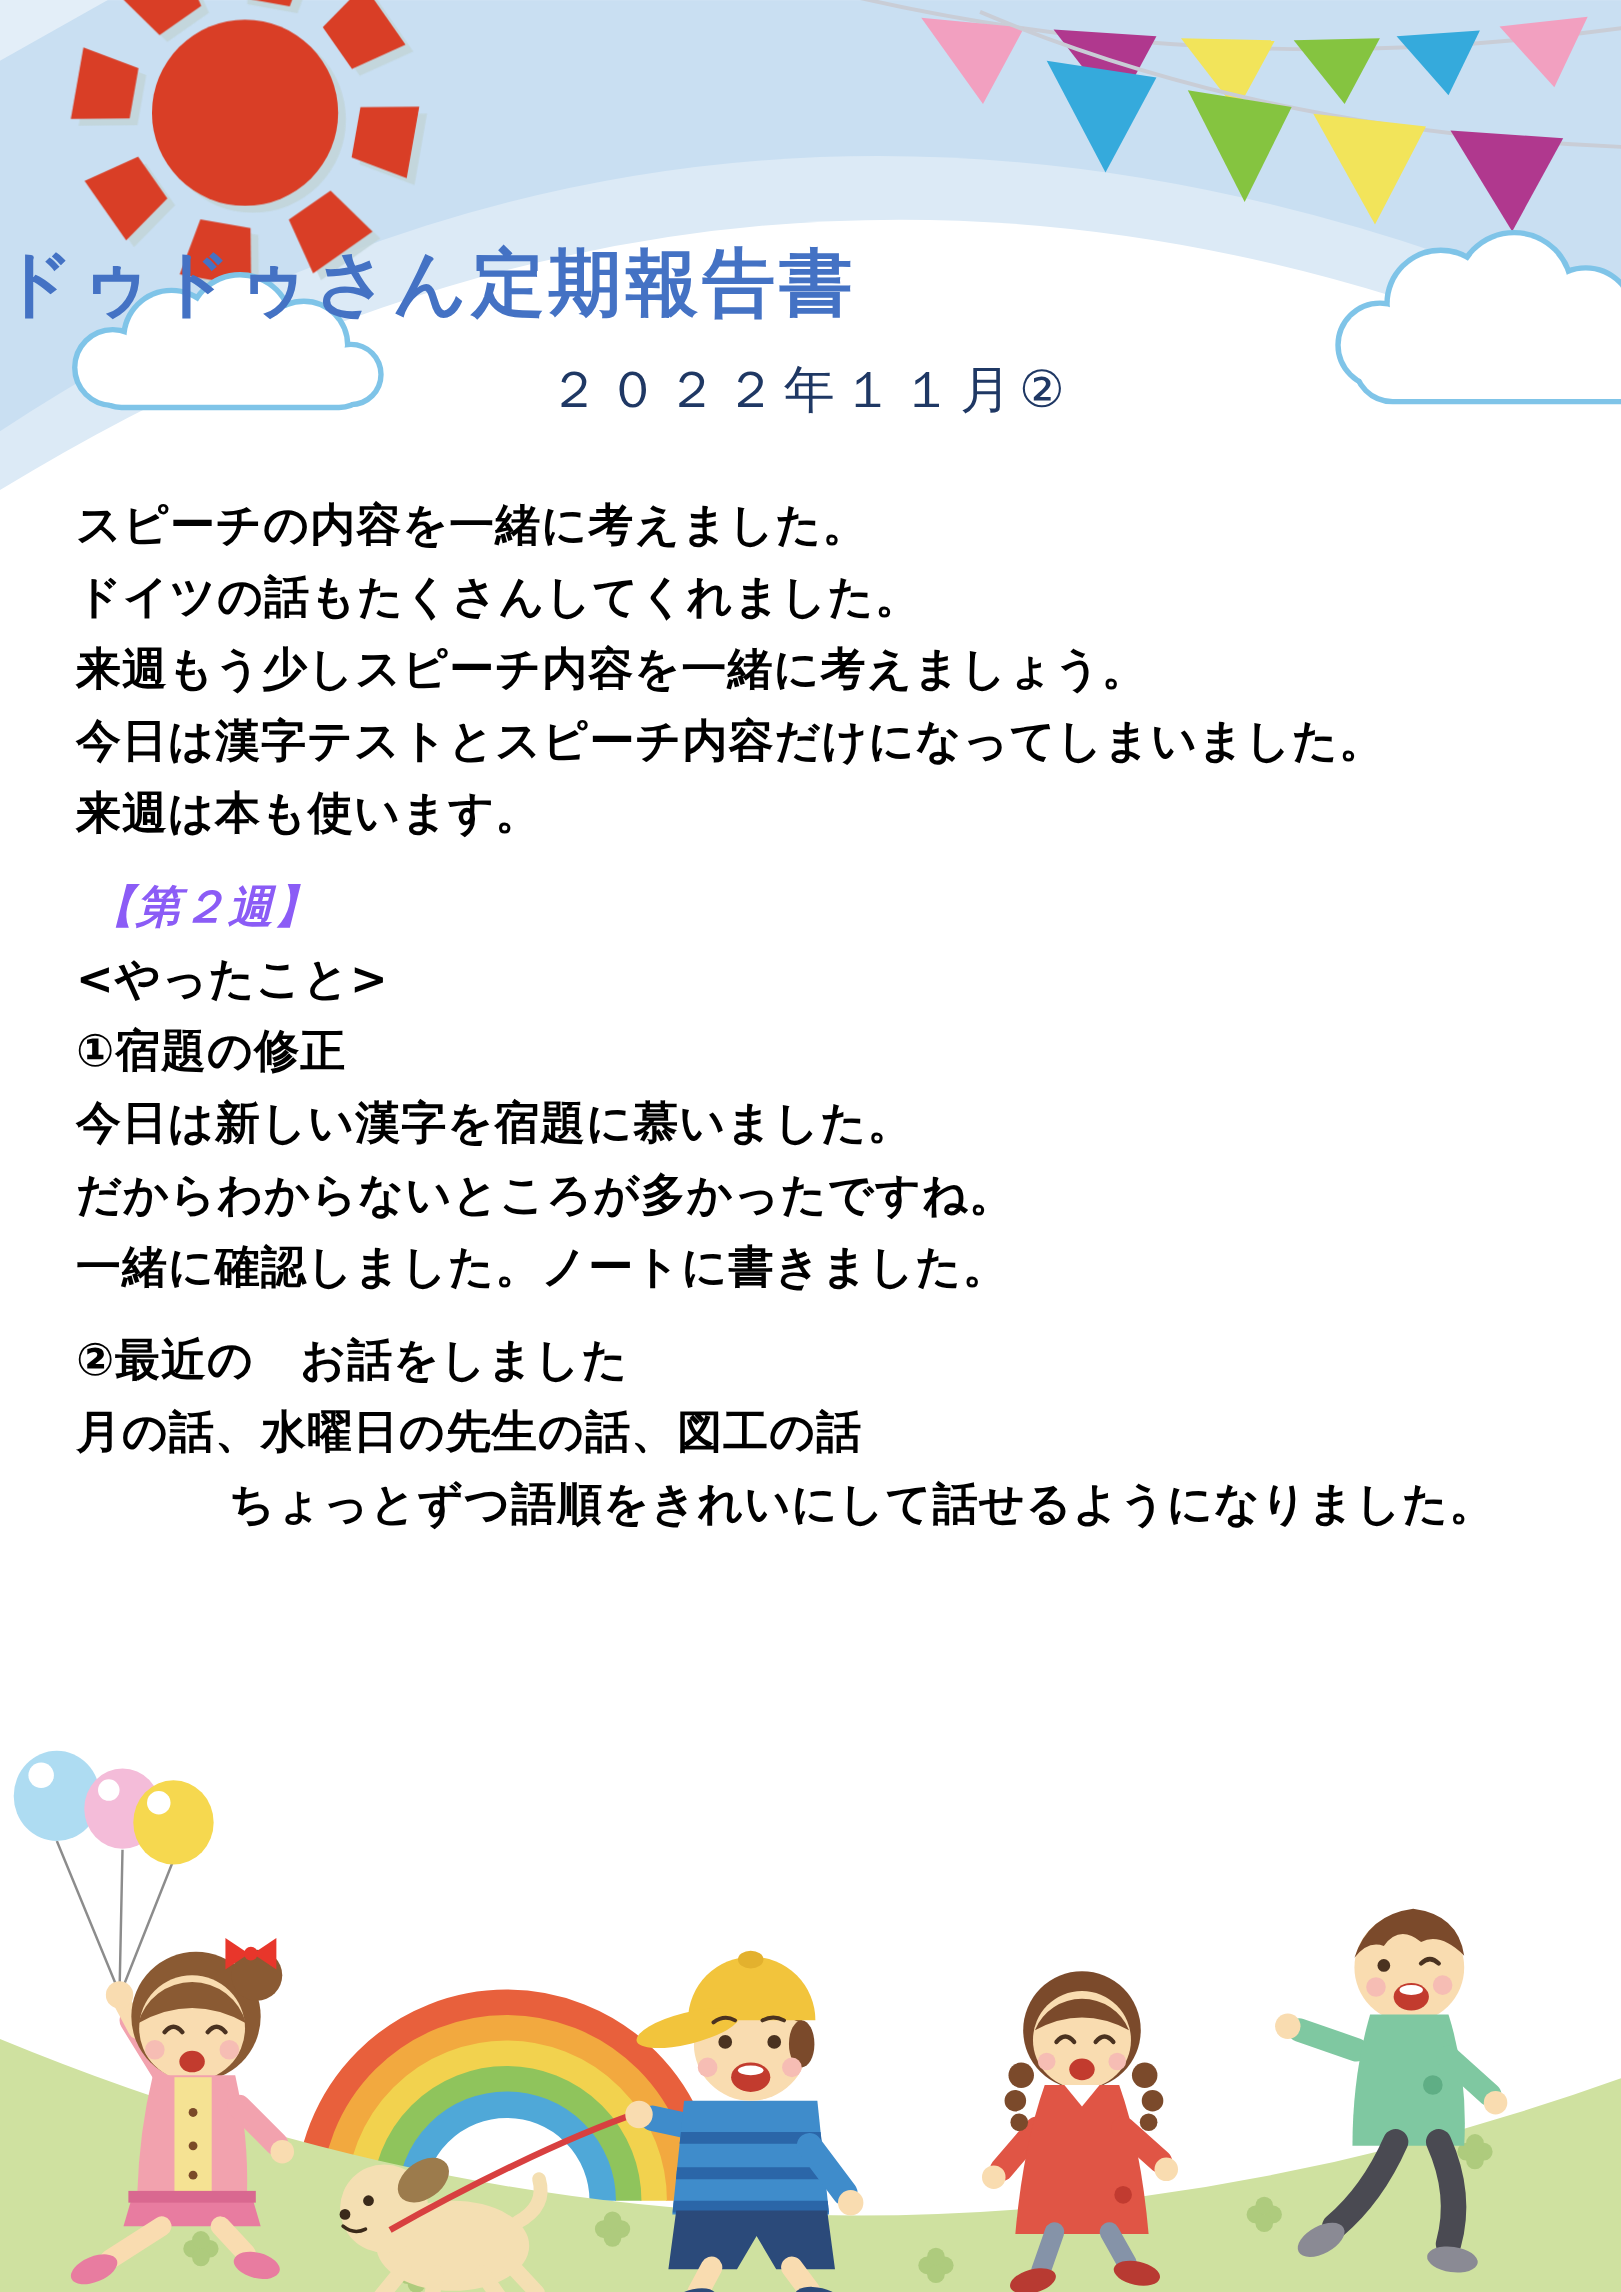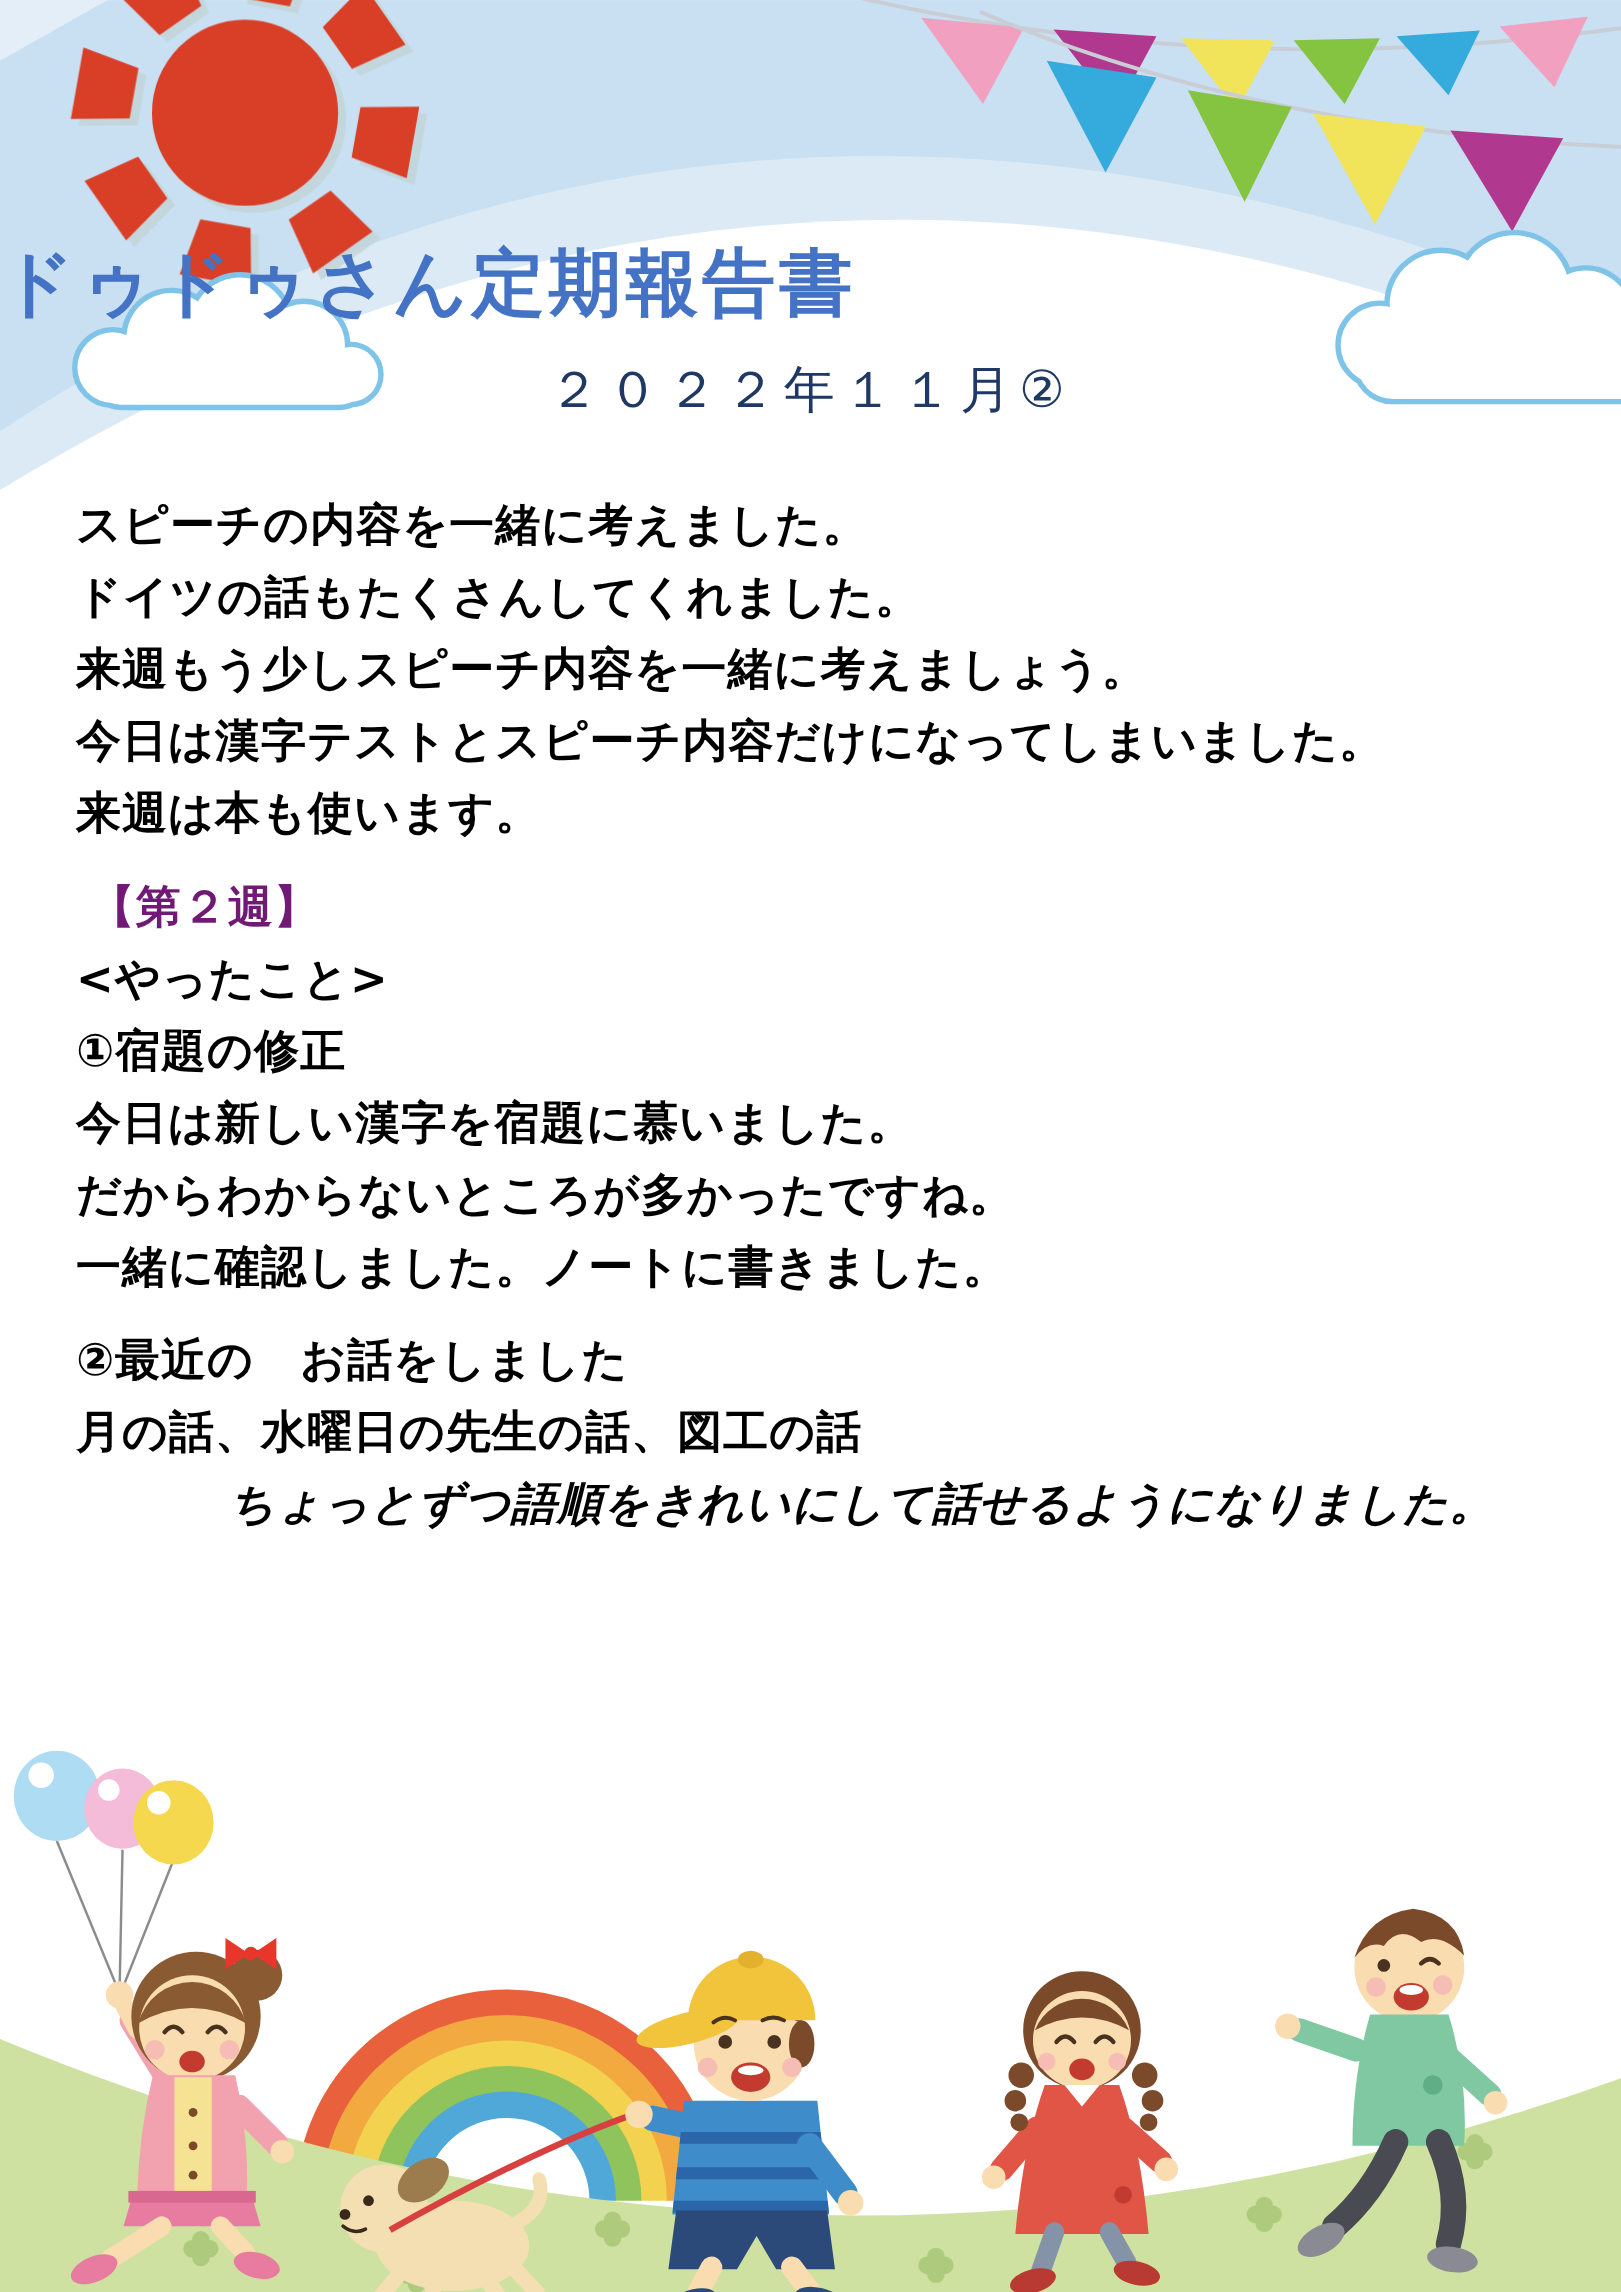--- a/index.html
+++ b/index.html
@@ -16,23 +16,23 @@
   }
   .page-date{
     position:absolute;top:361px;left:0;width:100%;text-align:center;
     font-size:51px;font-weight:normal;color:#1F3864;letter-spacing:7.8px;line-height:1.15;
   }
   .body-text{
     position:absolute;top:489px;left:76px;width:1509px;
     font-size:45px;font-weight:bold;color:#000000;line-height:72px;letter-spacing:1px;
   }
   .line{white-space:pre;}
-  .line.navy{color:#701a75;padding-left:13.7px;}
+  .line.navy{color:#8b5cf6;padding-left:13.7px;font-style:italic;}
   .line.gap{margin-top:21.6px;}
-  .line.indent{padding-left:153px;font-style:italic;}
+  .line.indent{padding-left:153px;}
 </style>
 </head>
 <body>
 
 <div class="page">
 
   <svg class="header-art" width="1621" height="549" viewBox="0 0 1654 560">
 
     <rect x="0" y="0" width="1654" height="560" fill="#C9DFF2"></rect>
     <path d="M0,0 L110,0 L0,62 Z" fill="#E6F0F8" opacity="0.9"></path>

